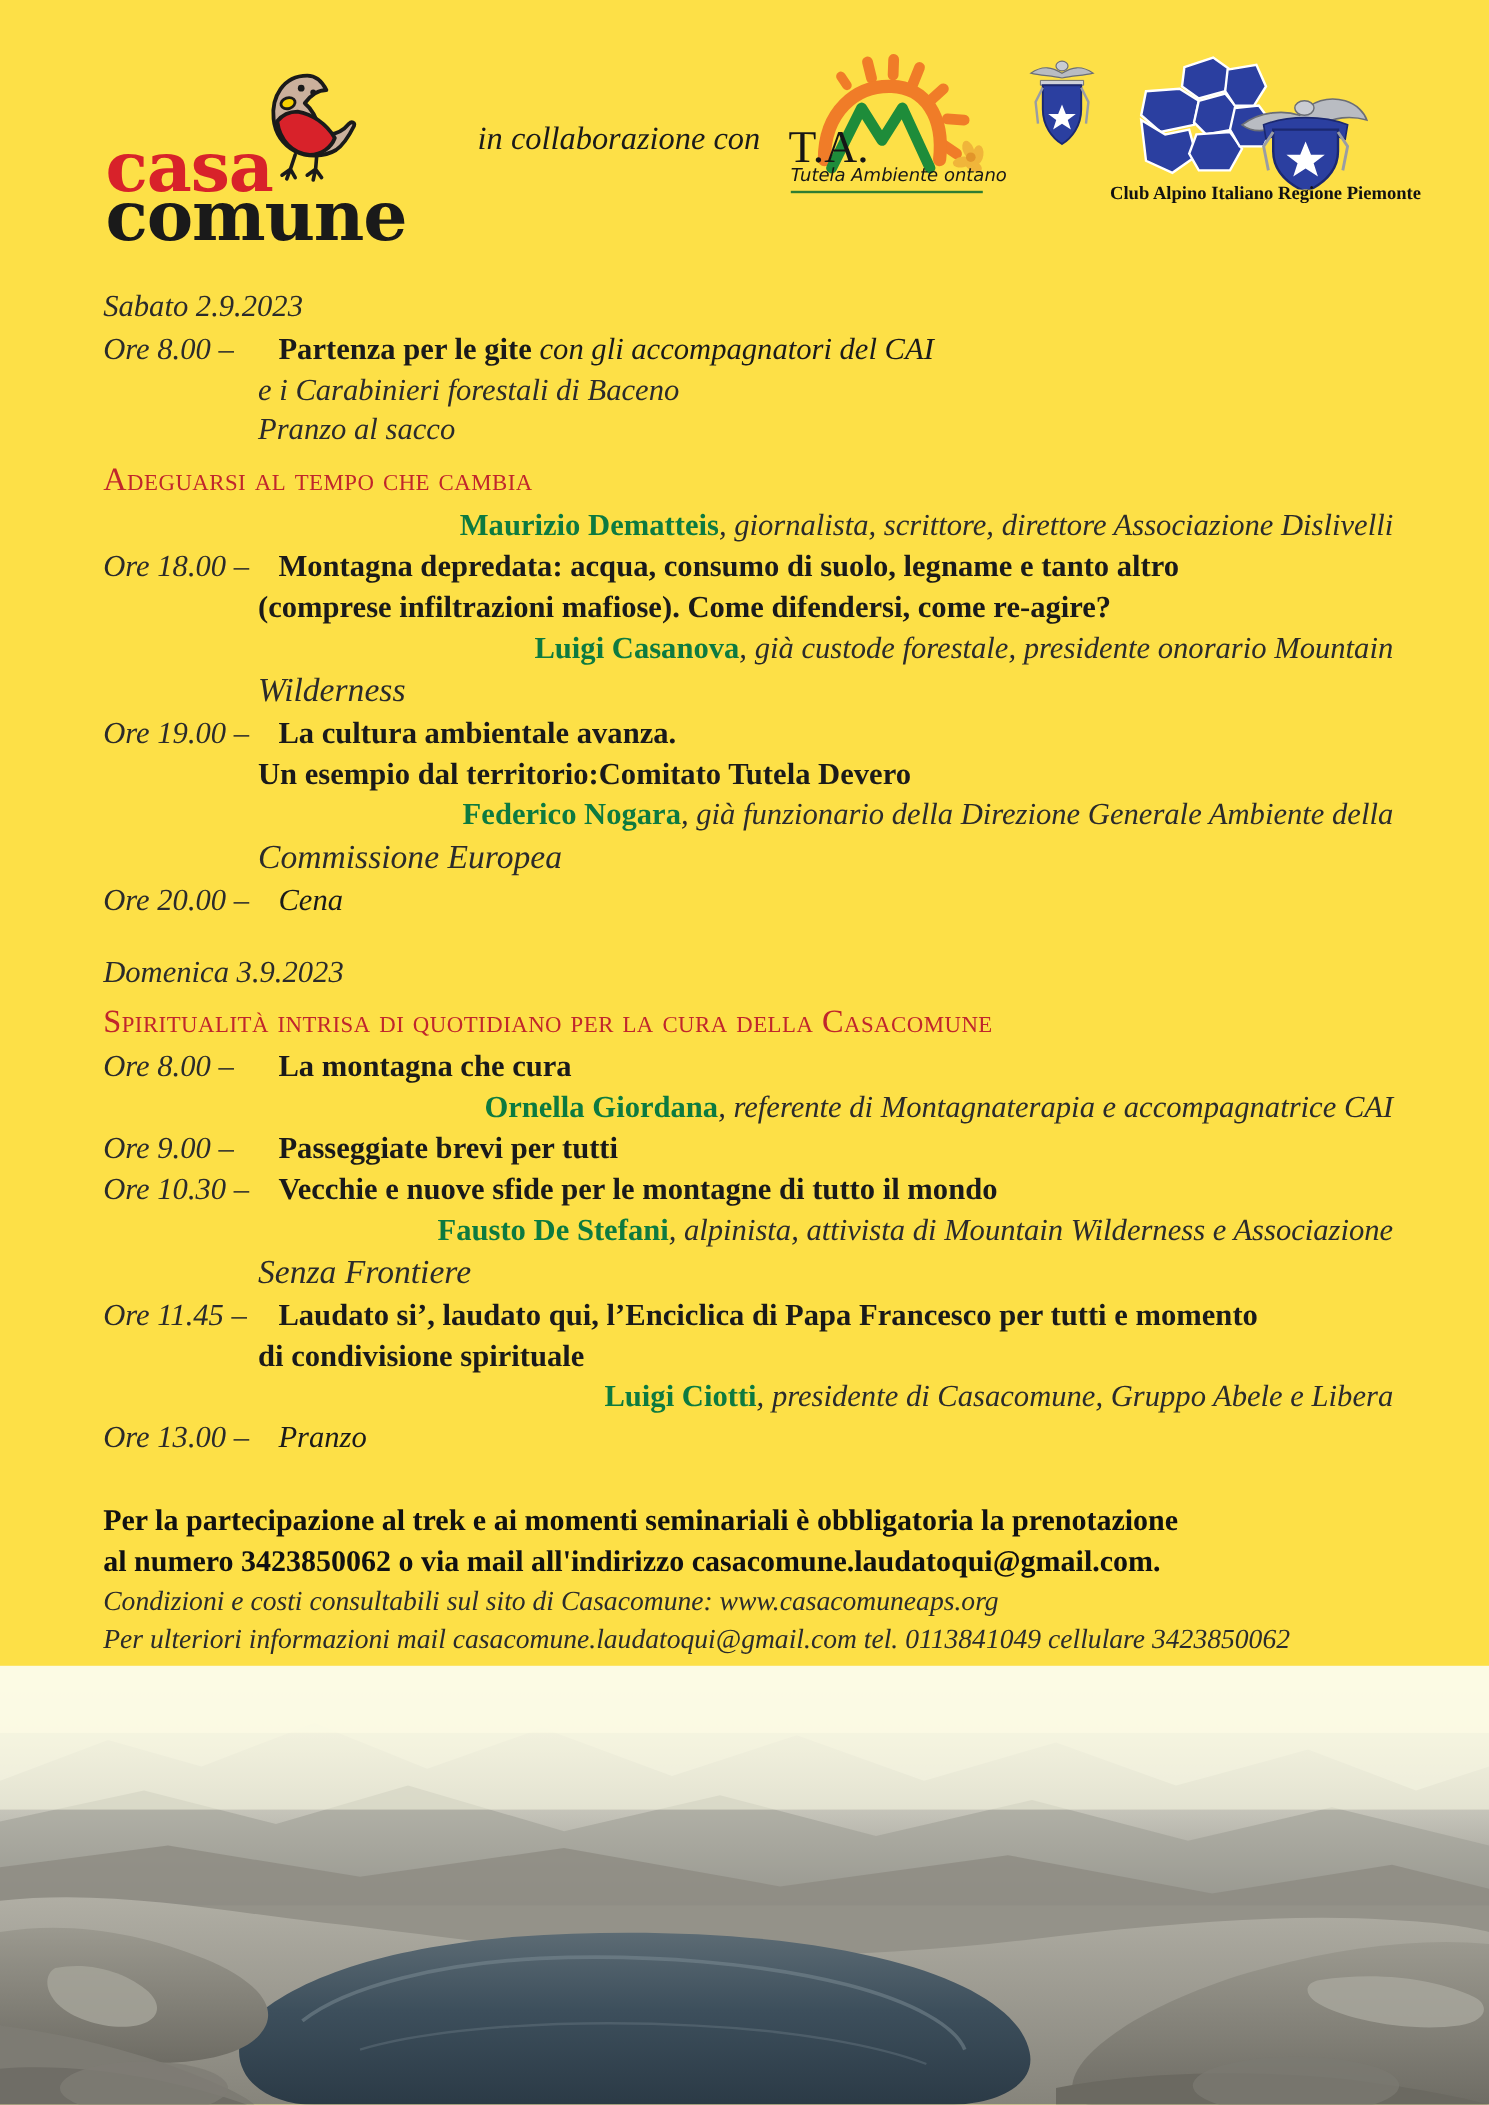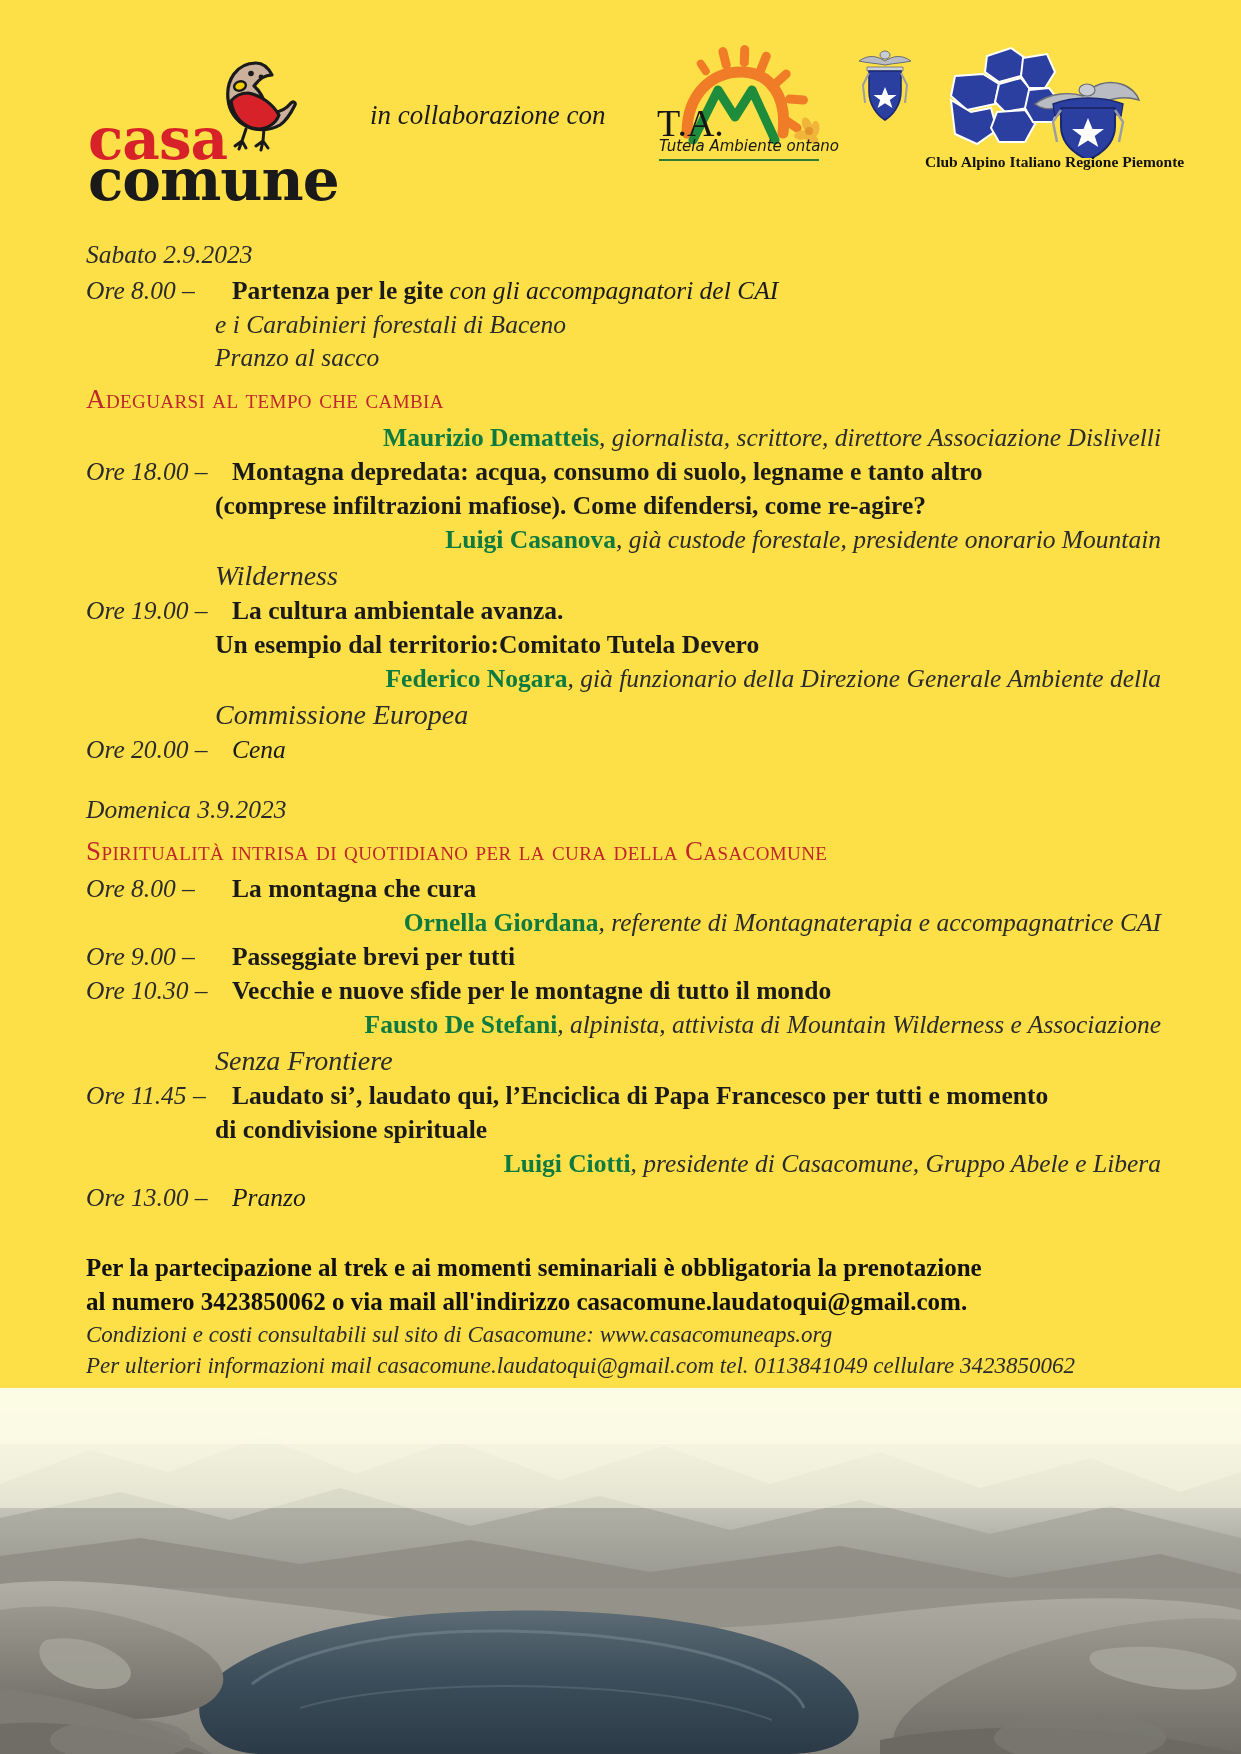--- a/index.html
+++ b/index.html
@@ -56,21 +56,21 @@
   .cc-bird {
     position: absolute;
     left: 122px;
     top: 0px;
     width: 100px;
     height: 105px;
   }
 
   .collab-text {
     position: absolute;
-    left: 370px;
+    left: 398px;
     top: 100px;
     font-style: italic;
     font-size: 27px;
     color: #1a1a1a;
   }
 
   .logo-tam {
     position: absolute;
     left: 655px;
     top: 45px;

